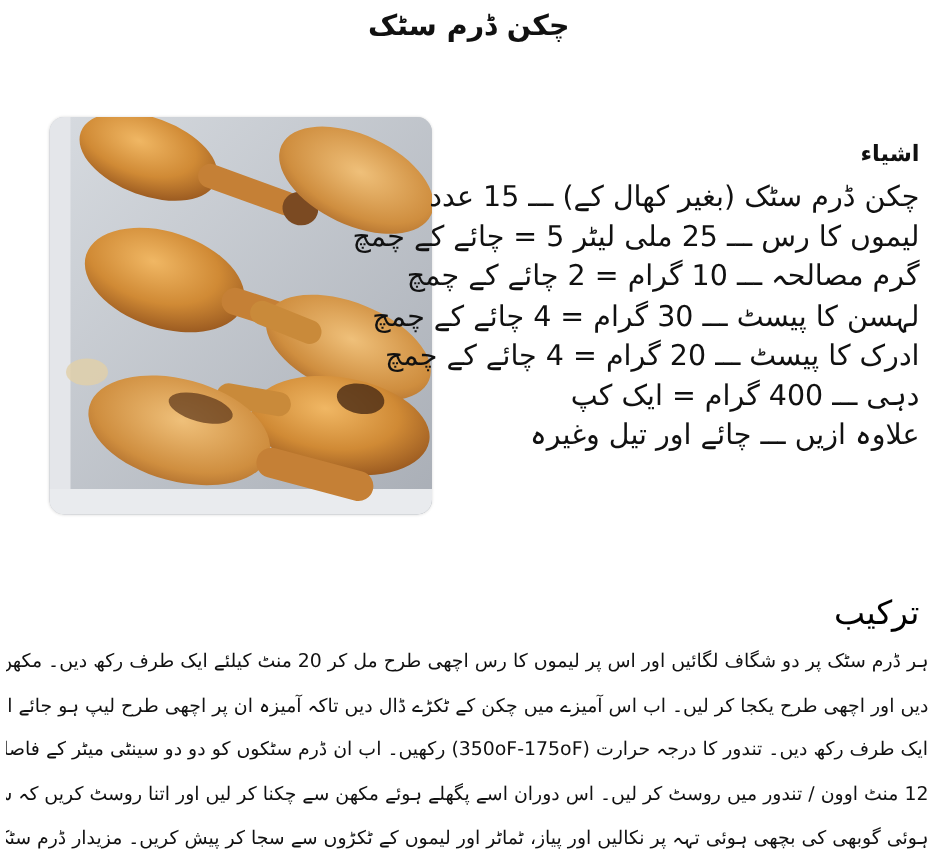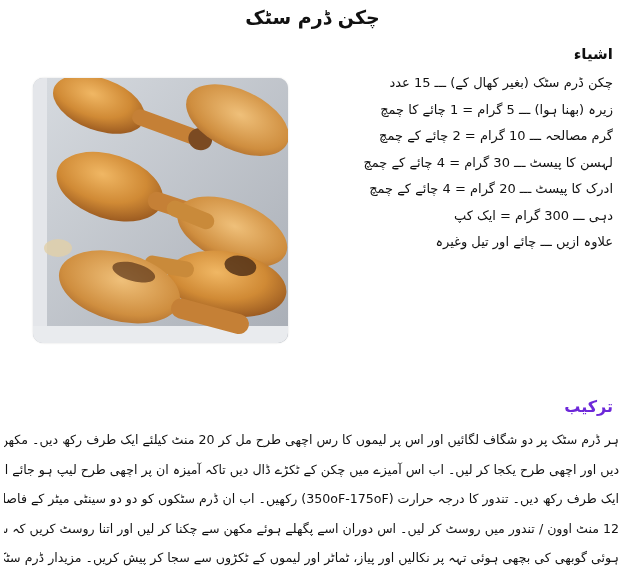--- a/index.html
+++ b/index.html
@@ -51,40 +51,41 @@
       width: 300px;
       direction: rtl;
       text-align: right;
     }
     .ing-heading {
       font-weight: bold;
       font-size: 15px;
       line-height: 24px;
       height: 28px;
       color: #111;
+      margin-top: 48px;
     }
     .ing-list {
       list-style: none;
     }
     .ing-item {
-      font-size: 13px;
+      font-size: 19px;
       line-height: 26px;
       height: 26.5px;
       white-space: nowrap;
       color: #111;
     }
 
     .method-heading {
       position: absolute;
       right: 12px;
       top: 397px;
       direction: rtl;
-      font-weight: bold;
-      font-size: 16px;
-      color: #6d28d9;
+      font-weight: normal;
+      font-size: 22px;
+      color: #000000;
     }
     .method {
       position: absolute;
       left: 4px;
       right: 6px;
       top: 425px;
       direction: rtl;
       text-align: justify;
       text-align-last: right;
       font-size: 12.6px;
@@ -161,25 +162,25 @@
         <ellipse cx="95" cy="192" rx="22" ry="9" fill="#5b3418" opacity="0.7"></ellipse>
       </g>
       <ellipse cx="25" cy="170" rx="14" ry="9" fill="#e1cfa8" opacity="0.8"></ellipse>
     </svg>
   </div>
 
   <section class="ingredients">
     <h2 class="ing-heading">اشیاء</h2>
     <ul class="ing-list">
       <li class="ing-item">چکن ڈرم سٹک (بغیر کھال کے) ـــ 15 عدد</li>
-      <li class="ing-item">زیرہ (بھنا ہوا) ـــ 5 گرام = 1 چائے کا چمچ</li>
+      <li class="ing-item">لیموں کا رس ـــ 25 ملی لیٹر 5 = چائے کے چمچ</li>
       <li class="ing-item">گرم مصالحہ ـــ 10 گرام = 2 چائے کے چمچ</li>
       <li class="ing-item">لہسن کا پیسٹ ـــ 30 گرام = 4 چائے کے چمچ</li>
       <li class="ing-item">ادرک کا پیسٹ ـــ 20 گرام = 4 چائے کے چمچ</li>
-      <li class="ing-item">دہی ـــ 300 گرام = ایک کپ</li>
+      <li class="ing-item">دہی ـــ 400 گرام = ایک کپ</li>
       <li class="ing-item">علاوہ ازیں ـــ چائے اور تیل وغیرہ</li>
     </ul>
   </section>
 
   <h2 class="method-heading">ترکیب</h2>
 
   <div class="method">
     <span class="line">ہر ڈرم سٹک پر دو شگاف لگائیں اور اس پر لیموں کا رس اچھی طرح مل کر 20 منٹ کیلئے ایک طرف رکھ دیں۔ مکھن / تیل کے علاوہ تمام اجزاء کو دہی میں ملا</span>
     <span class="line">دیں اور اچھی طرح یکجا کر لیں۔ اب اس آمیزے میں چکن کے ٹکڑے ڈال دیں تاکہ آمیزہ ان پر اچھی طرح لیپ ہو جائے اور اسے 2 سے 3 گھنٹے کیلئے</span>
     <span class="line">ایک طرف رکھ دیں۔ تندور کا درجہ حرارت (350oF-175oF) رکھیں۔ اب ان ڈرم سٹکوں کو دو دو سینٹی میٹر کے فاصلے پر سیخ میں پرو کر 10 سے</span>

